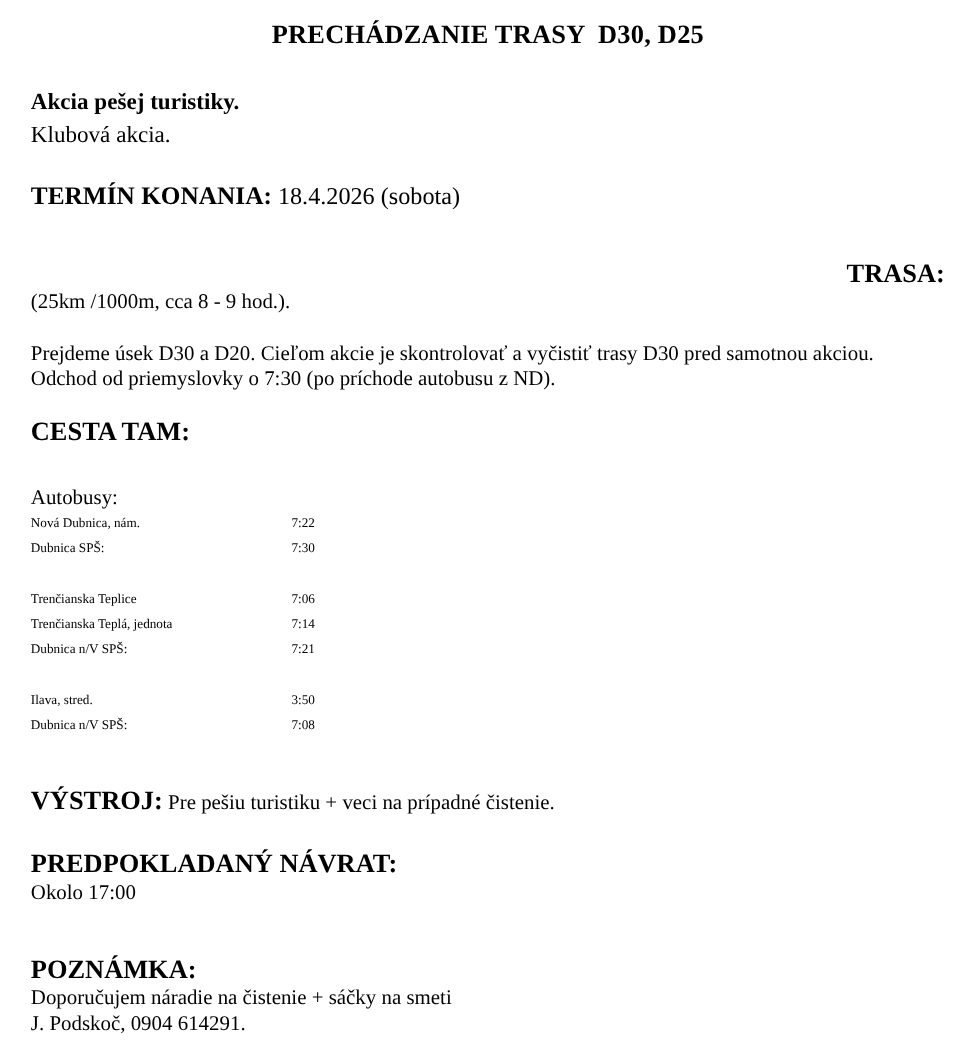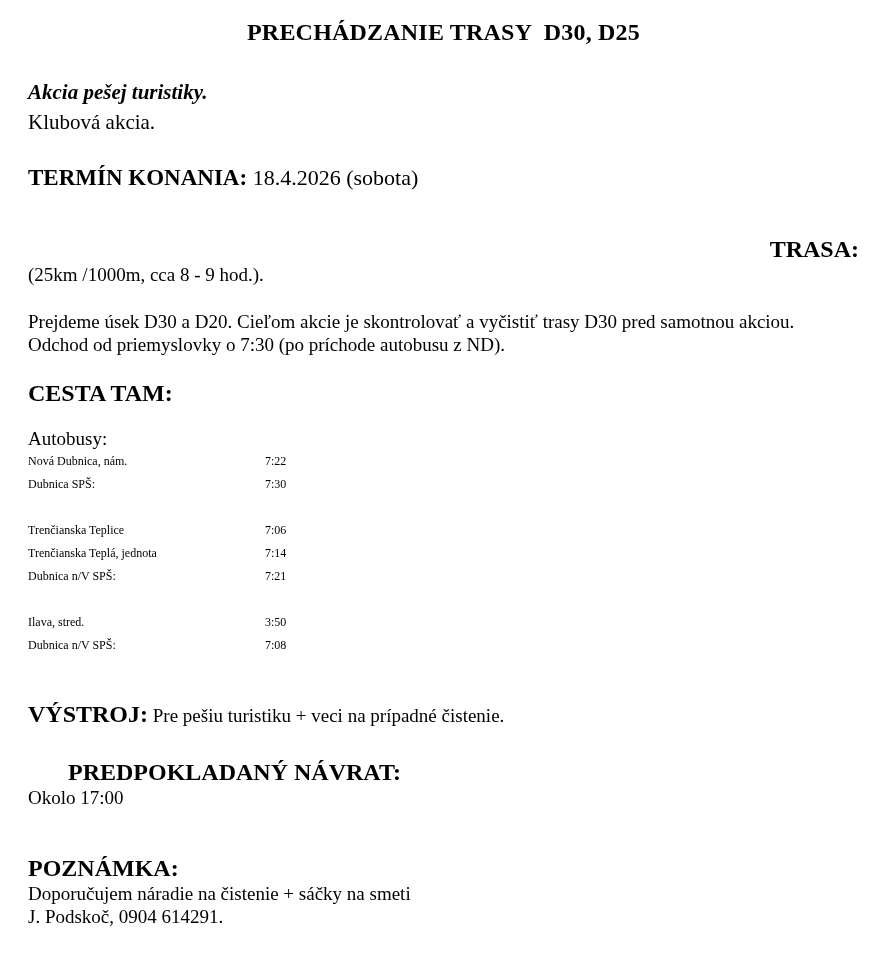--- a/index.html
+++ b/index.html
@@ -27,21 +27,20 @@
     font-weight: bold;
     line-height: 28px;
     white-space: pre-wrap;
     letter-spacing: 0.2px;
   }
   .intro-bold {
     margin: 31px 0 0 0;
     font-size: 21px;
     font-weight: bold;
     line-height: 30px;
-    font-style: italic;
   }
   .intro-regular {
     margin: 0;
     font-size: 21px;
     line-height: 30px;
   }
   .termin-line {
     margin: 27px 0 0 0;
     font-size: 22px;
     line-height: 28px;
@@ -51,29 +50,29 @@
     font-weight: bold;
   }
   .section-heading {
     margin: 0;
     font-size: 24px;
     font-weight: bold;
     line-height: 28px;
   }
   .mt-trasa   { margin-top: 43px; text-align: right; }
   .mt-cesta   { margin-top: 23px; }
-  .mt-navrat  { margin-top: 27px; margin-left: 40px; }
+  .mt-navrat  { margin-top: 27px; }
   .mt-poznamka{ margin-top: 45px; }
   .body-text {
     margin: 0;
     font-size: 19px;
     line-height: 23px;
   }
   .para-gap { margin-top: 24px; }
-  .autobusy { margin-top: 20px; }
+  .autobusy { margin-top: 34px; }
   .bus-table { margin: 0; }
   .bus-group { margin: 0; }
   .bus-group + .bus-group { margin-top: 23px; }
   .bus-row {
     display: flex;
     font-size: 12px;
     line-height: 23px;
   }
   .bus-row .stop {
     width: 237px;

